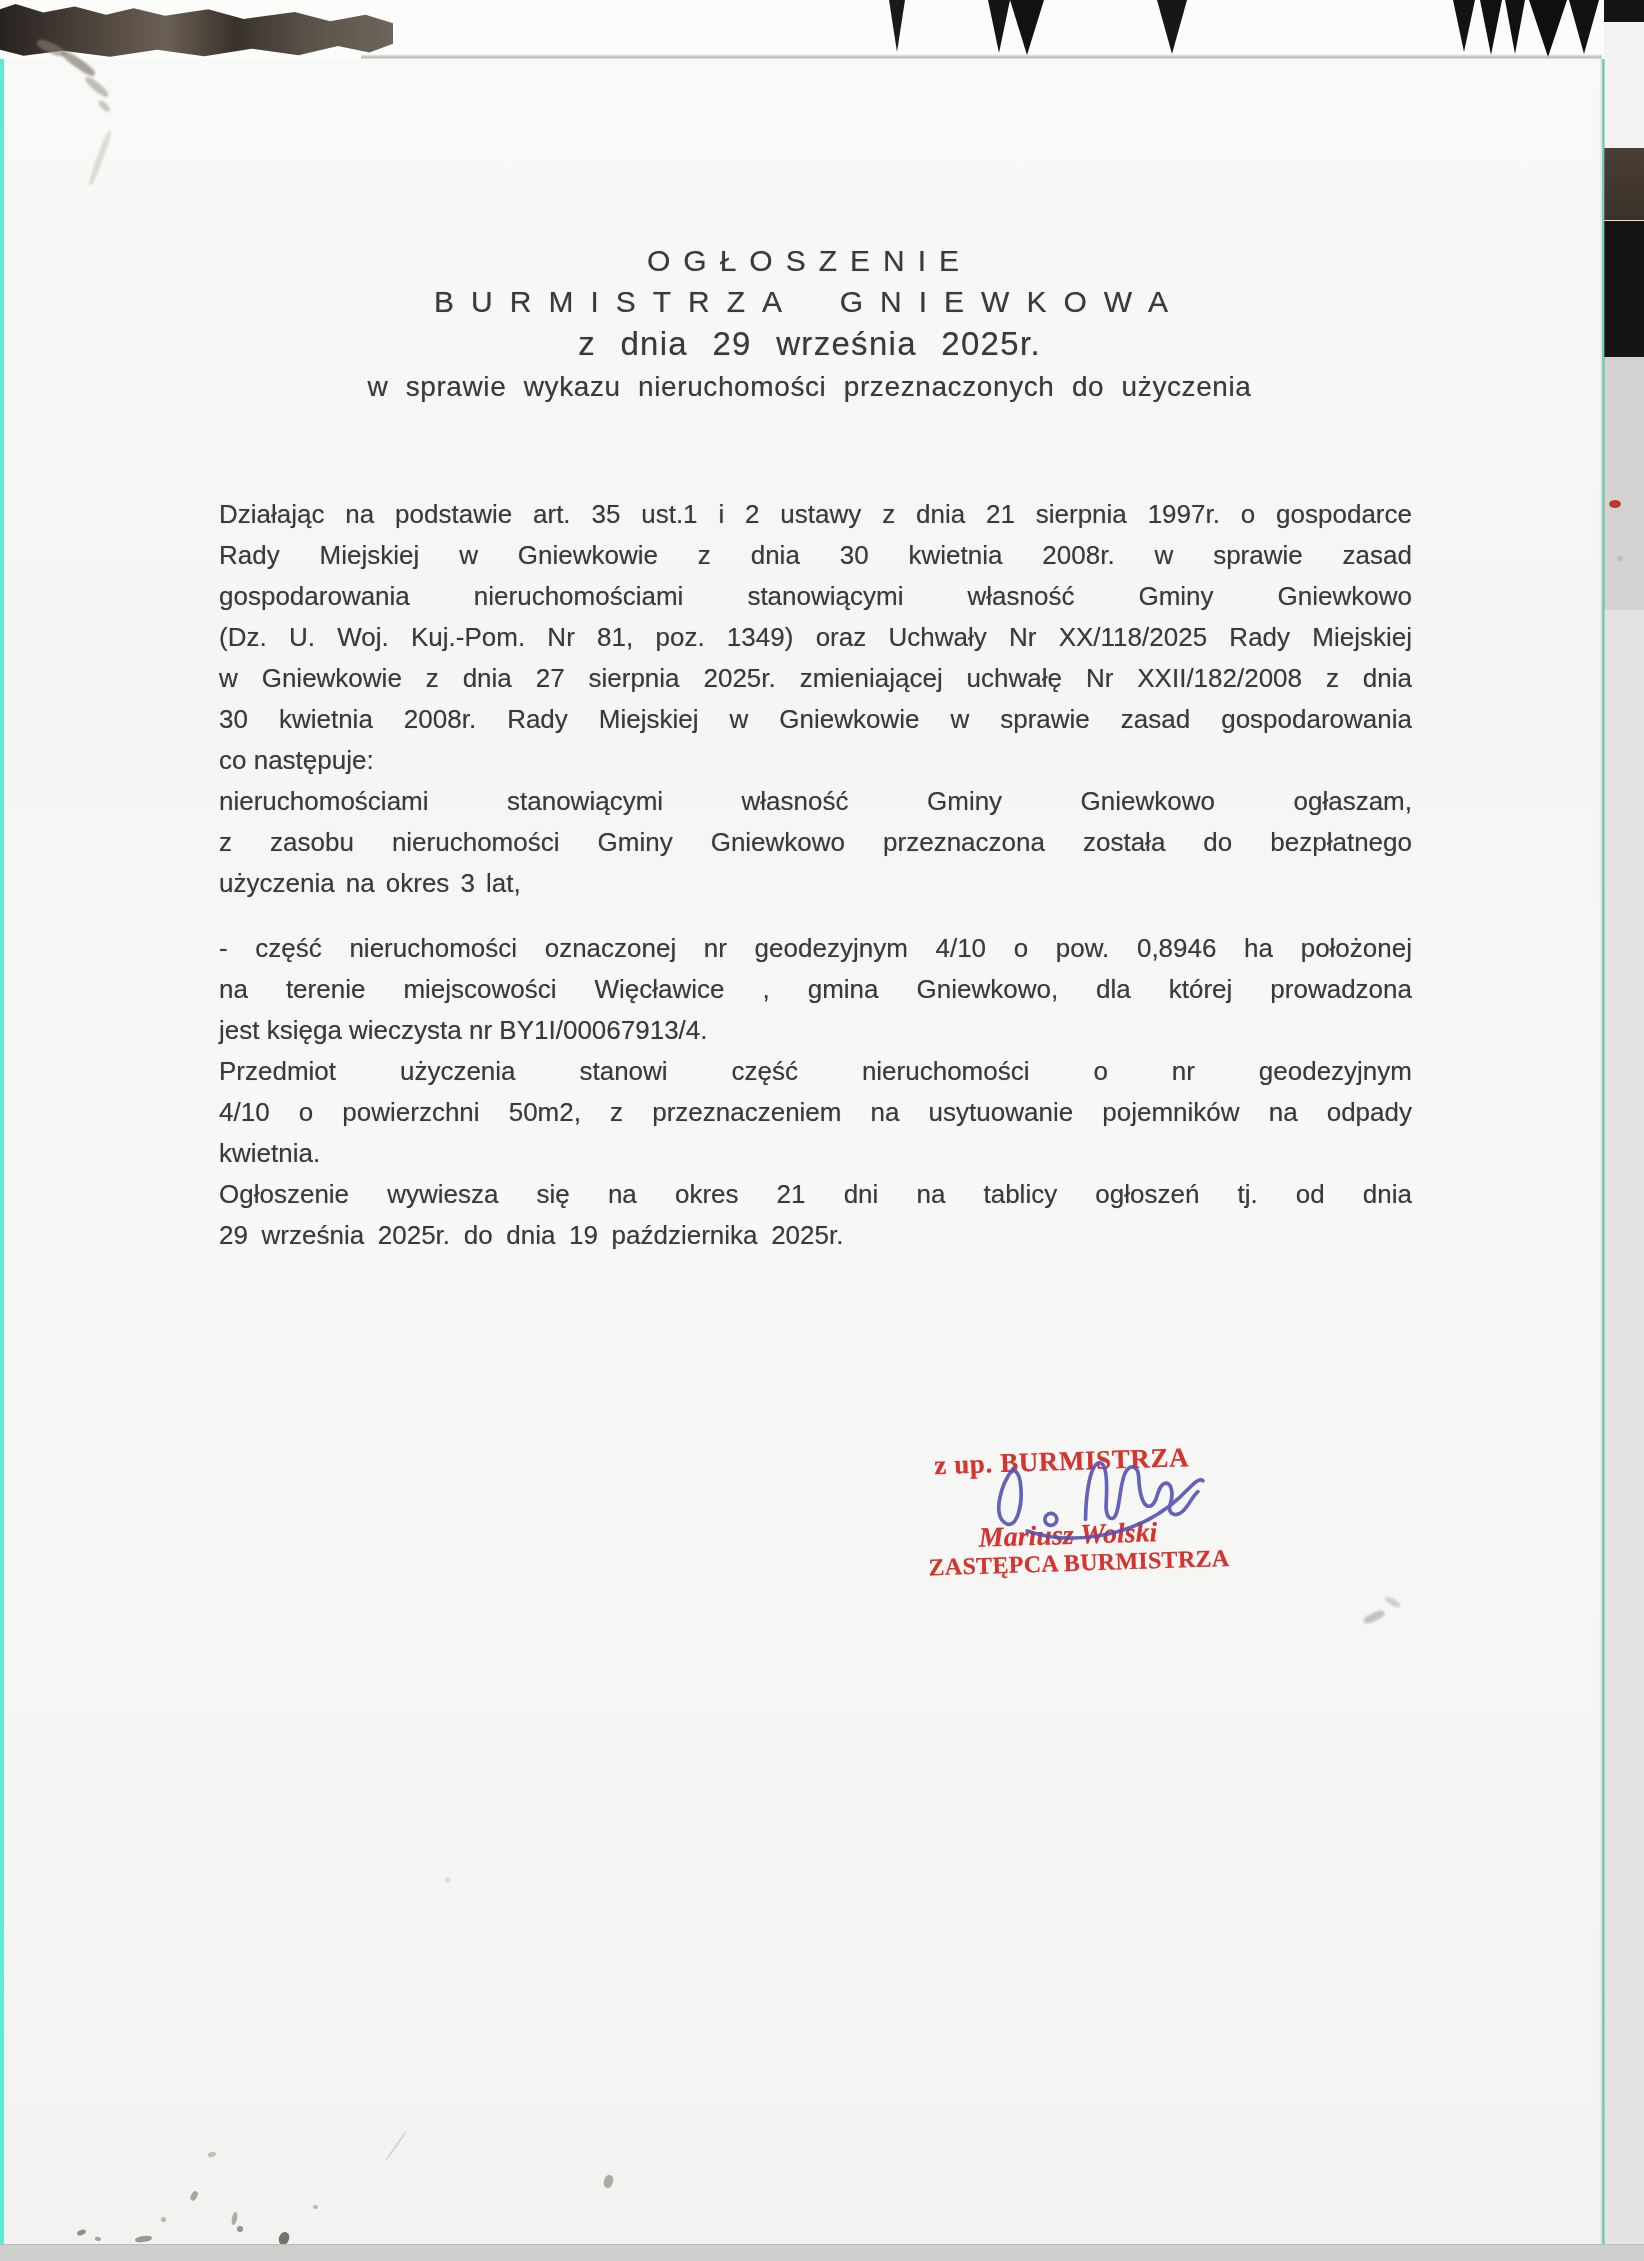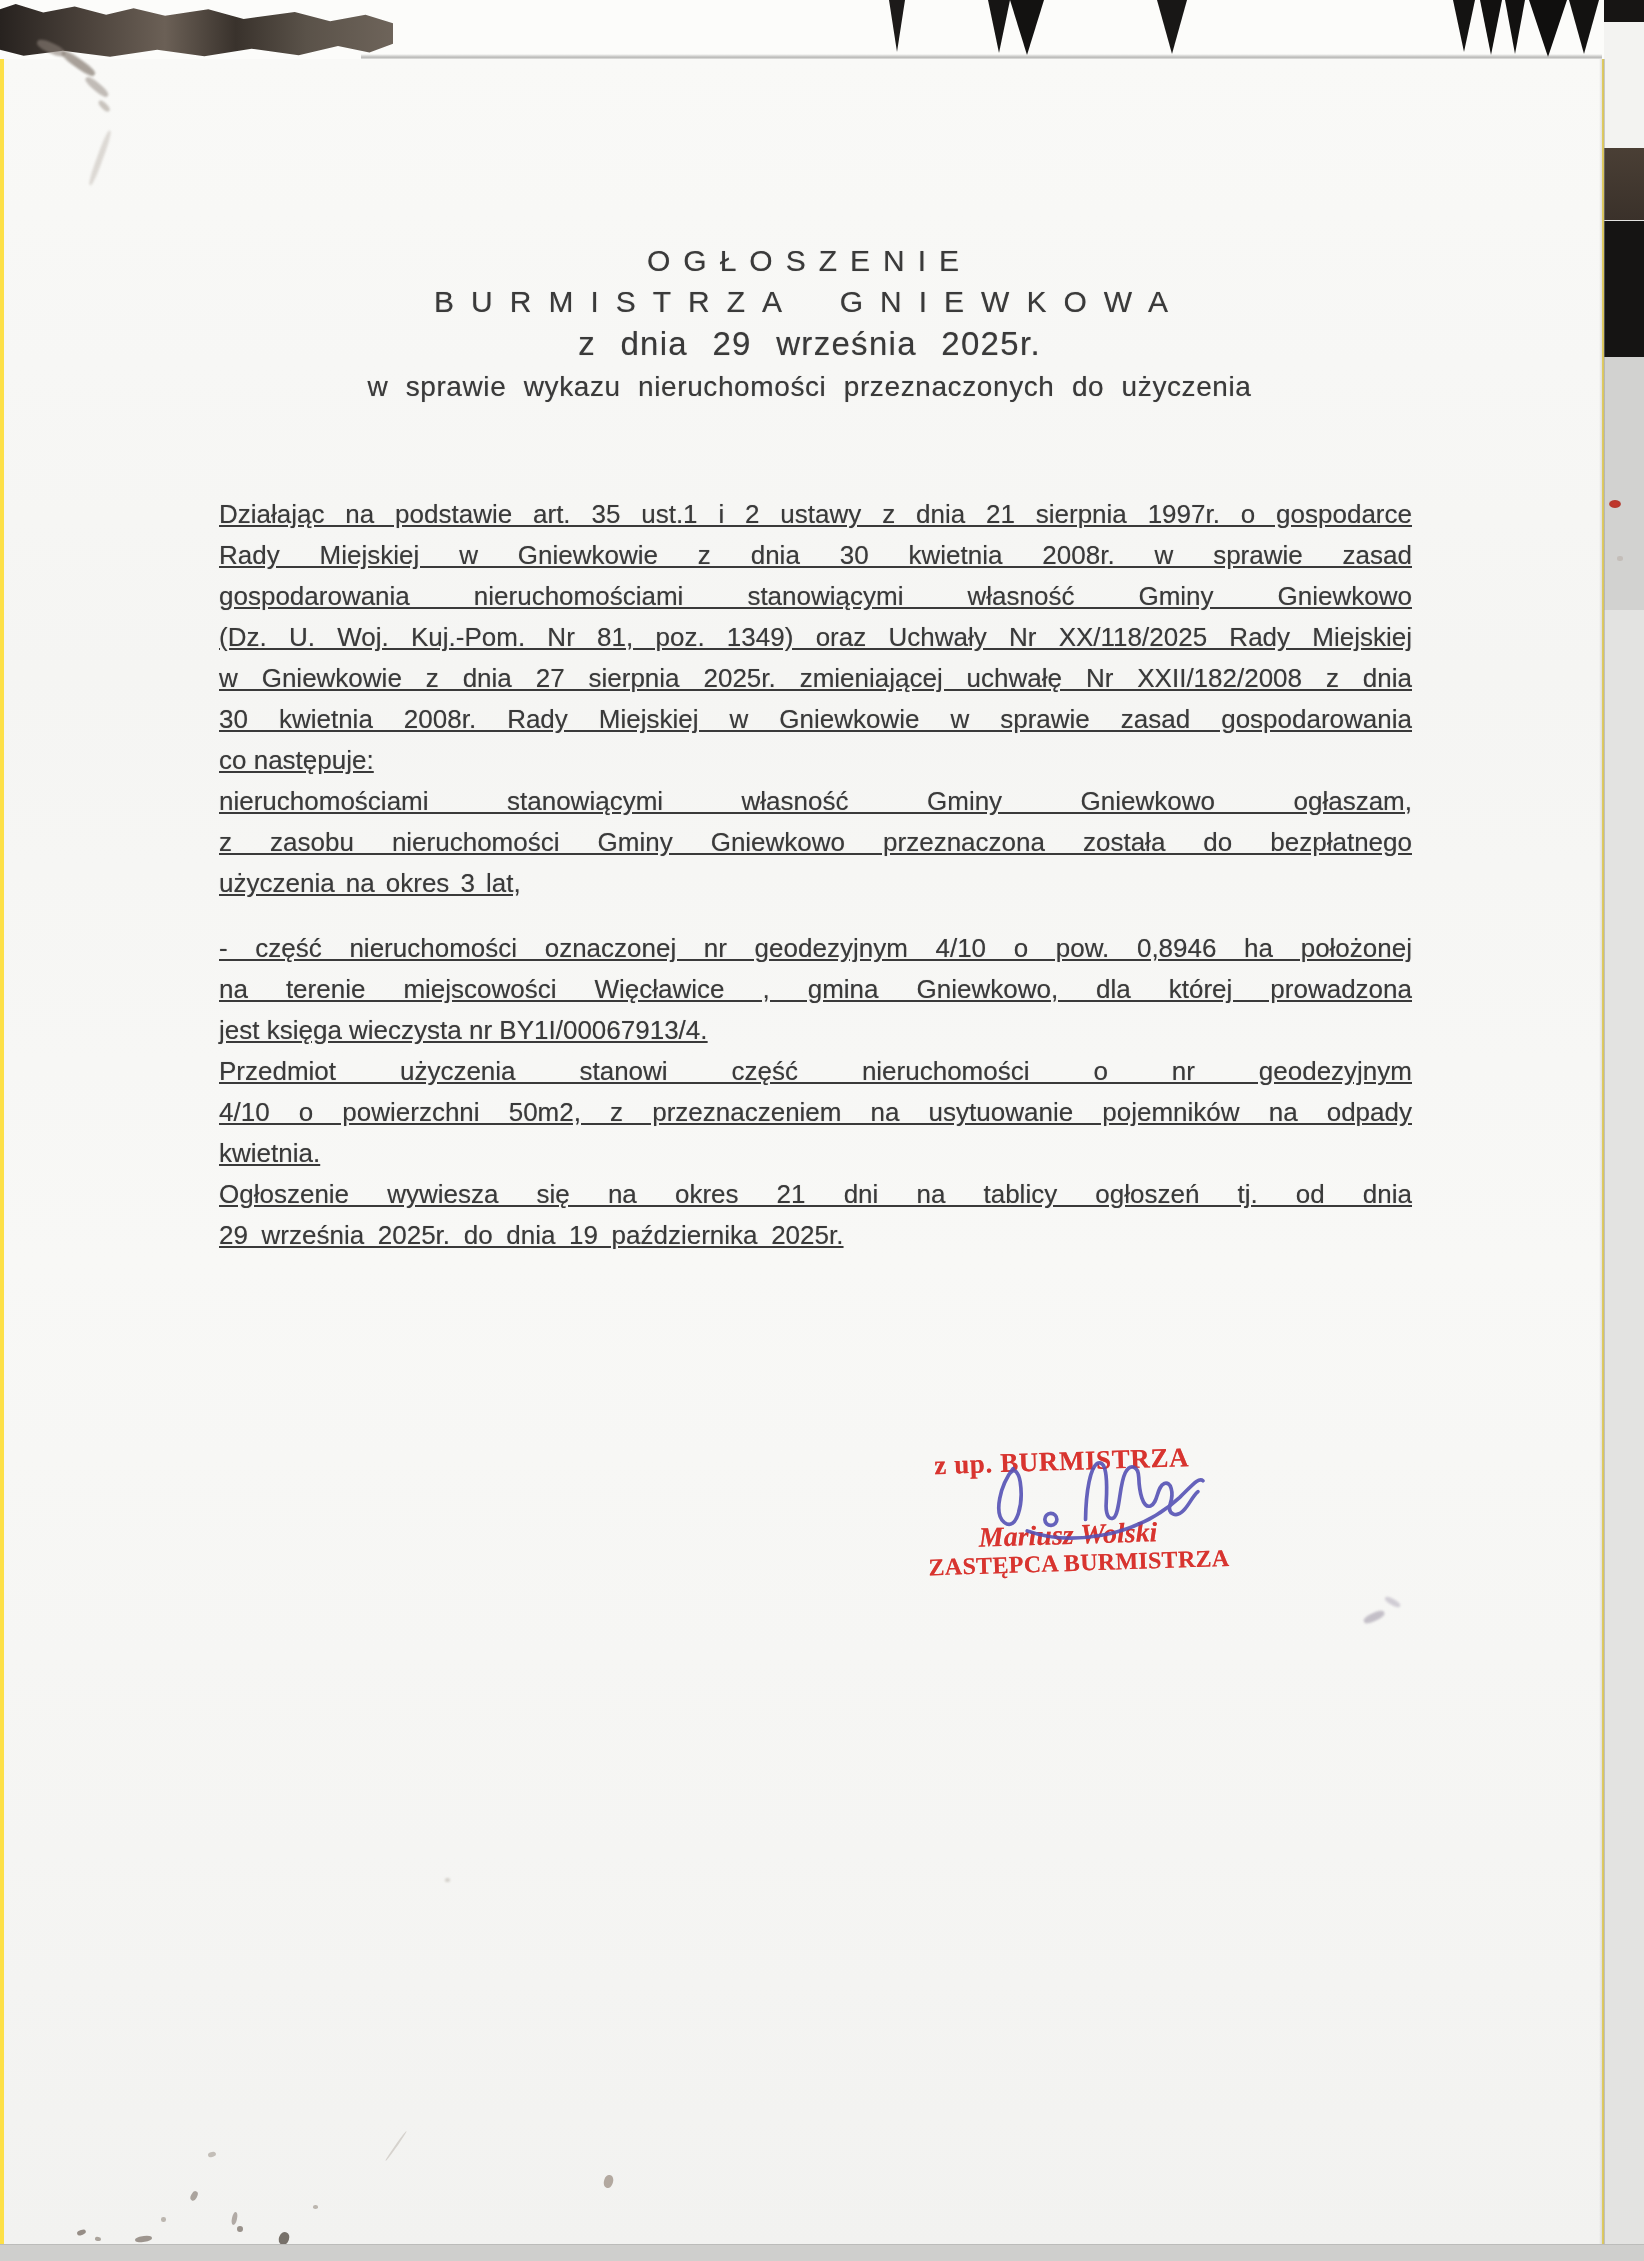--- a/index.html
+++ b/index.html
@@ -1,18 +1,18 @@
 <!DOCTYPE html>
 <html style="--stamp_red: #d8342f; --ink_blue: #5551b5; --text_color: #3a3a3a;font-size:10.3px"><head>
 <meta charset="utf-8">
 <style>
   html,body{margin:0;padding:0;background:#9a9a98;}
   #canvas{
     position:relative; width:1644px; height:2261px; overflow:hidden;
-    background:#fde047;
+    background:#5eead4;
     font-family:"Liberation Sans","DejaVu Sans",sans-serif;
   }
   
   #paper{
     position:absolute; left:3.9px; top:59px; width:1598px; height:2186px;
     background:linear-gradient(180deg,#f9f9f7 0%,#f5f5f3 28%,#f8f8f6 55%,#f5f5f3 82%,#f2f2f0 100%);
   }
   
   .topband{position:absolute;left:0;top:0;width:1644px;height:59px;background:#fcfcfa;}
   .dirt-band{
@@ -42,21 +42,21 @@
   }
   .t1{font-size:30px;line-height:40px;letter-spacing:13px;}
   .t2{font-size:30px;line-height:41px;letter-spacing:17px;word-spacing:17px;}
   .t3{font-size:33px;line-height:43px;letter-spacing:1.3px;word-spacing:14px;}
   .t4{font-size:28px;line-height:43px;letter-spacing:0.6px;word-spacing:9px;}
   #docbody{
     position:absolute;left:219px;top:494px;width:1193px;
     font-size:26px;line-height:41px;color:var(--text_color,#3a3a3a);
     text-shadow:0 0 0.8px rgba(58,58,58,.5);
   }
-  .bline{text-align:left;text-decoration:underline;}
+  .bline{text-align:left;}
   .bline.j{text-align:justify;text-align-last:justify;}
   
   #stamp{
     position:absolute;left:927px;top:1443px;width:281px;height:148px;
     color:var(--stamp_red,#d8342f);transform:rotate(-1.8deg);
     font-family:"Liberation Serif","DejaVu Serif",serif;font-weight:bold;
     text-shadow:0 0 0.6px rgba(216,52,47,.6);
   }
   .st1{position:absolute;left:9px;top:2.6px;font-size:27px;white-space:nowrap;letter-spacing:0.6px;}
   .st2{position:absolute;left:0;top:76px;width:100%;text-align:center;font-size:28px;font-style:italic;white-space:nowrap;}

